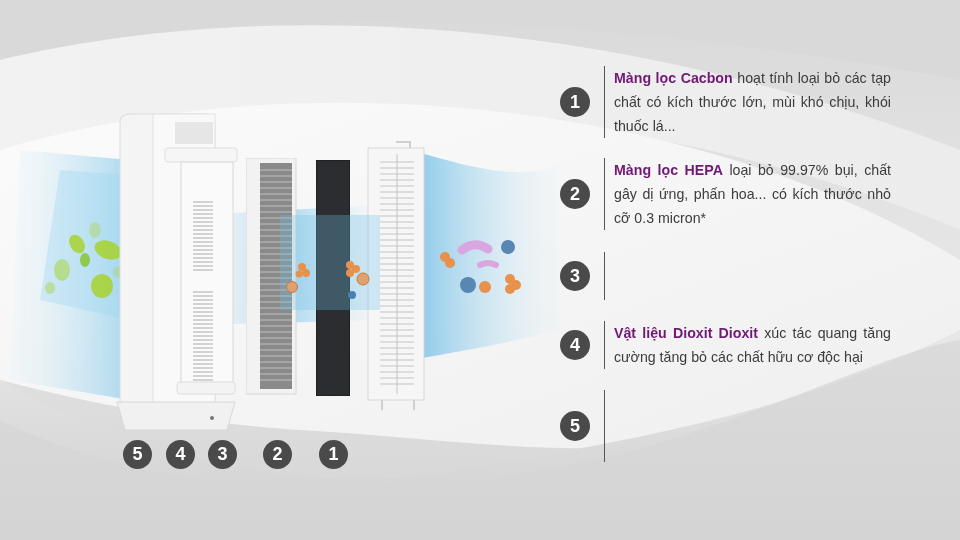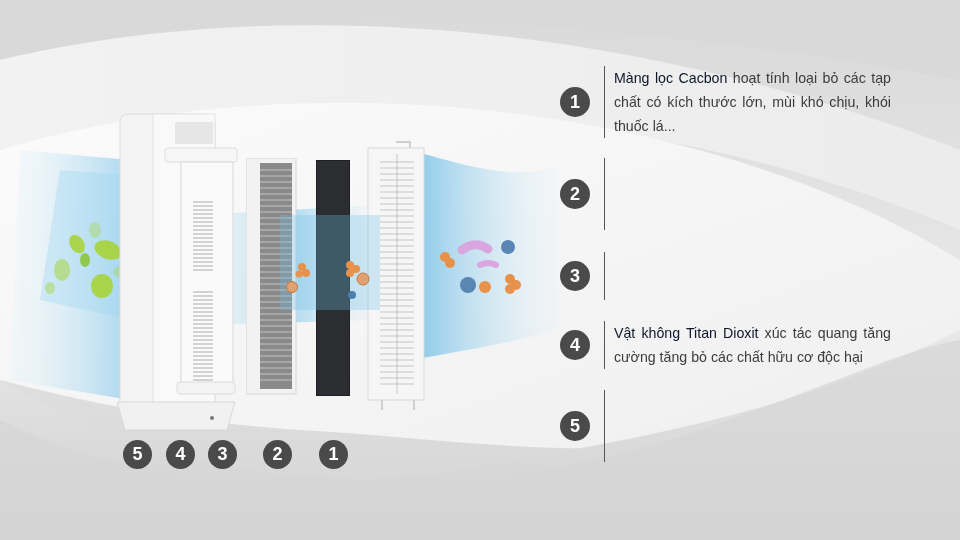--- a/index.html
+++ b/index.html
@@ -19,21 +19,21 @@
     width: 30px; height: 30px; border-radius: 50%;
     background: #4a4a4a; color: #fff;
     display: flex; align-items: center; justify-content: center;
     font-weight: bold; font-size: 18px; flex: 0 0 30px;
   }
   .divider { width: 1px; background: #555; margin-left: 14px; margin-right: 9px; align-self: stretch; }
   .ftext {
     font-size: 14.2px; line-height: 24px; color: #3c3c3c;
     text-align: justify; width: 277px;
   }
-  .ftext b { color: #0f172a; font-weight: normal; }
+  .ftext b { color: #701a75; font-weight: bold; }
 
   .num-row { position: absolute; top: 440px; left: 0; }
   .num-row .badge { position: absolute; width: 29px; height: 29px; font-size: 18px; }
 </style>
 </head>
 <body>
 
 <svg class="bg" width="960" height="540" viewBox="0 0 960 540">
   <defs>
     <linearGradient id="gbase" x1="0" y1="0" x2="0" y2="1">
@@ -287,28 +287,29 @@
 
   <div class="features">
     <div class="feature" style="top:66px;height:72px;">
       <div class="badge">1</div>
       <div class="divider"></div>
       <div class="ftext"><b>Màng lọc Cacbon</b><span> hoạt tính loại bỏ các tạp chất có kích thước lớn, mùi khó chịu, khói thuốc lá...</span></div>
     </div>
     <div class="feature" style="top:158px;height:72px;">
       <div class="badge">2</div>
       <div class="divider"></div>
+      <div class="ftext"><b>Màng lọc HEPA</b><span> loại bỏ 99.97% bụi, chất gây dị ứng, phấn hoa... có kích thước nhỏ cỡ 0.3 micron*</span></div>
     </div>
     <div class="feature" style="top:252px;height:48px;">
       <div class="badge">3</div>
       <div class="divider"></div>
     </div>
     <div class="feature" style="top:321px;height:48px;">
       <div class="badge">4</div>
       <div class="divider"></div>
-      <div class="ftext"><b>Vật không Titan Dioxit</b><span> xúc tác quang tăng cường tăng bỏ các chất hữu cơ độc hại</span></div>
+      <div class="ftext"><b>Vật liệu Dioxit Dioxit</b><span> xúc tác quang tăng cường tăng bỏ các chất hữu cơ độc hại</span></div>
     </div>
     <div class="feature" style="top:390px;height:72px;">
       <div class="badge">5</div>
       <div class="divider"></div>
     </div>
   </div>
 </div>
 
 </body></html>

